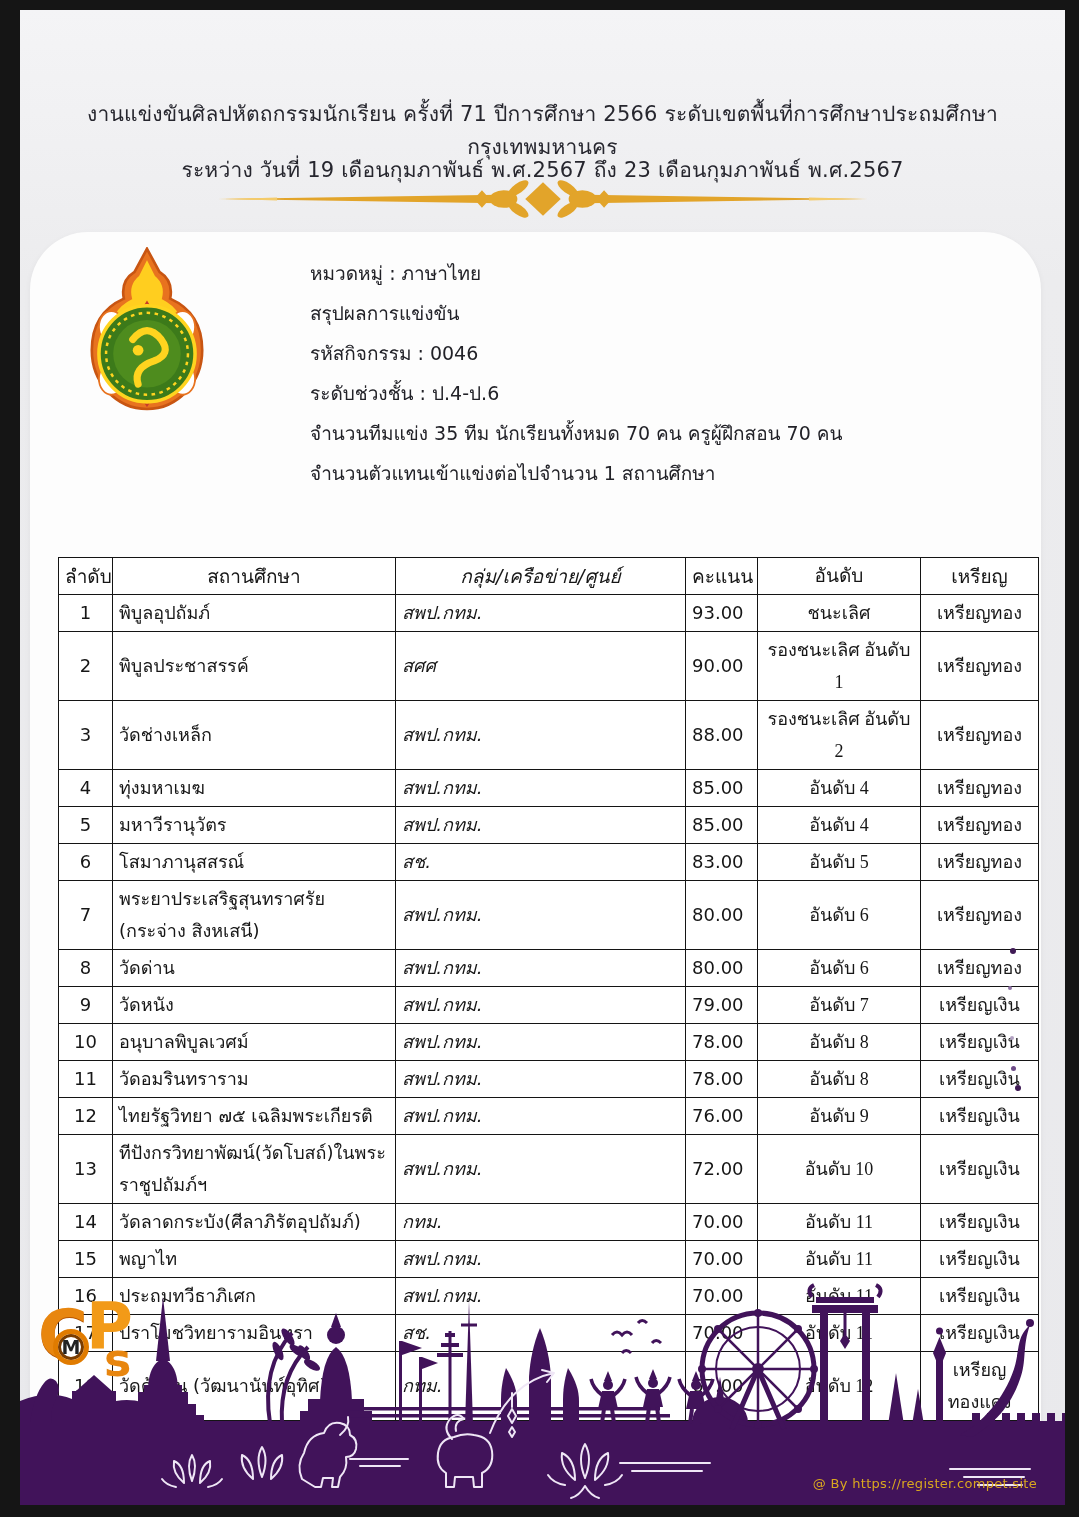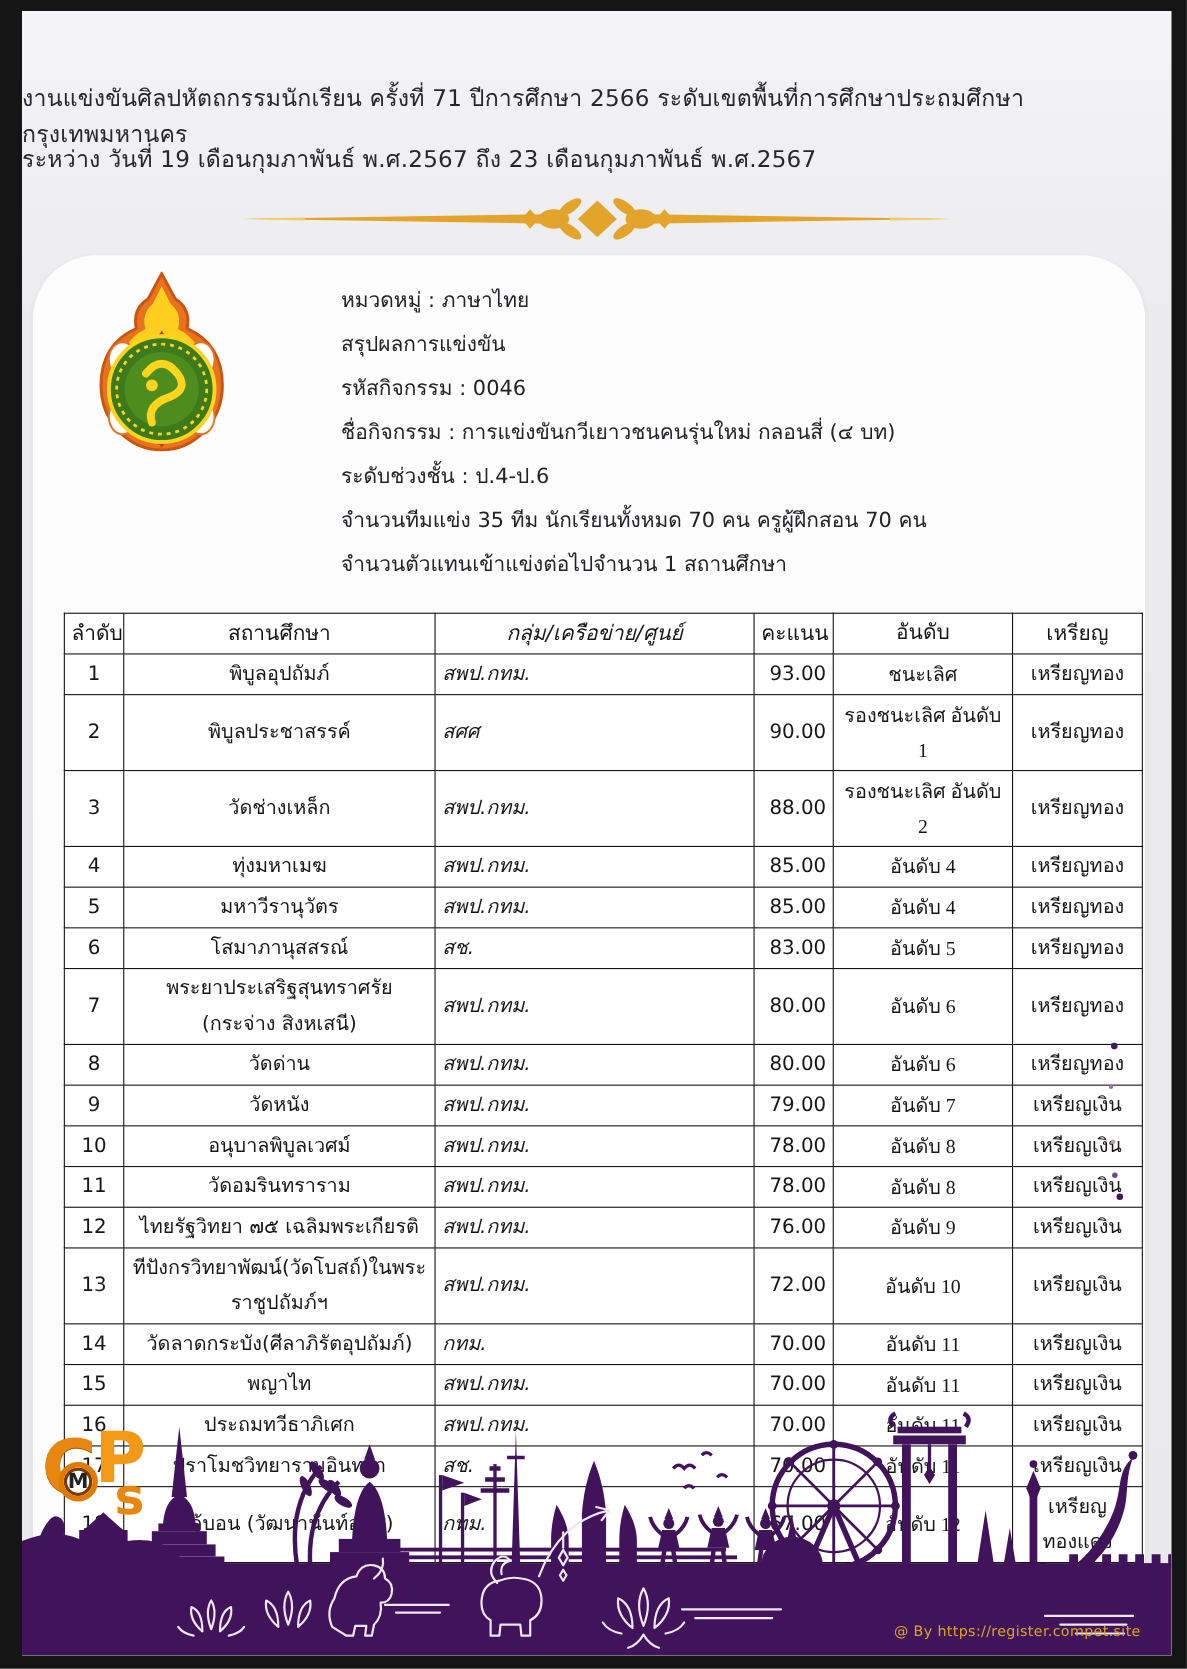--- a/index.html
+++ b/index.html
@@ -9,45 +9,45 @@
     font-family:"DejaVu Sans","Liberation Sans",sans-serif;
     position:relative;
     overflow:hidden;
   }
   .page {
     position:absolute; left:20px; top:10px;
     width:1045px; height:1495px;
     background:linear-gradient(180deg,#f4f4f6 0%,#ececee 18%,#e9e9ec 100%);
     overflow:hidden;
   }
-  .hdr { position:absolute; left:0; right:0; text-align:left;
-         font-size:21px; color:#26262e; letter-spacing:0.2px; }
+  .hdr { position:absolute; left:0; right:0; text-align:center;
+         font-size:21px; color:#26262e; letter-spacing:0.2px;margin-top:25px; }
   .hdr1 { top:62px; }
   .hdr2 { top:118px; }
   .divider { position:absolute; top:168px; left:50%; transform:translateX(-50%); }
   .card {
     position:absolute; left:10px; top:222px; width:1011px; height:1200px;
     background:#fdfdfd; border-radius:58px 58px 0 0;
     box-shadow:0 2px 6px rgba(0,0,0,0.05);
   }
   .emblem { position:absolute; left:38px; top:237px; }
   .summary { position:absolute; left:290px; top:243px; font-size:19px; color:#222228; }
   .summary .line { display:block; height:40px; line-height:40px; white-space:nowrap; }
   .results { position:absolute; left:38px; top:547px; border-collapse:collapse;
              table-layout:fixed; width:894px; background:#fff; }
   .results th, .results td {
     border:1.6px solid #141414; font-weight:400; color:#161616;
     font-size:18px; line-height:32px; padding:2px 6px; vertical-align:middle;
   }
   .results th { height:37px; font-size:19px; text-align:center; }
   .results td { height:36px; }
   .col-no     { width:54px;  text-align:center; }
-  .col-school { width:283px; text-align:center;  padding-left:9px; }
+  .col-school { width:283px; text-align:left;  padding-left:9px; }
   .col-group  { width:290px; text-align:left;  padding-left:10px;font-style:italic; }
-  .col-score  { width:72px;  text-align:right; }
+  .col-score  { width:72px;  text-align:left; }
   .col-rank   { width:163px; text-align:center;font-family:Liberation Serif, serif; }
   .col-medal  { width:118px; text-align:center; padding:2px 2px; }
   .footer { position:absolute; left:0; bottom:0; width:1045px; height:232px; }
   .credit { position:absolute; right:28px; bottom:14px; font-size:13px;
             color:#d9a71f; letter-spacing:0.3px; }
   .cps { position:absolute; left:18px; top:20px; width:120px; height:105px; font-weight:bold; }
   .cps-c { position:absolute; left:0; top:2px; font-size:68px; color:#e8860f;
            text-shadow:0 1px 0 #b55400; }
   .cps-m { position:absolute; left:15px; top:36px; width:36px; height:36px; border-radius:50%;
            background:#fff; border:5px solid #e07b00; color:#222; font-size:19px;
@@ -97,21 +97,20 @@
     <circle cx="50" cy="60" r="23" fill="none" stroke="#FFD41F" stroke-width="1.4" stroke-dasharray="2 2.5"></circle>
     <circle cx="50" cy="60" r="19" fill="#4E8C1E"></circle>
     <path d="M42,52 q8,-10 16,0 q6,8 -4,12 q-12,4 -9,13" fill="none" stroke="#FFD41F" stroke-width="4" stroke-linecap="round"></path>
     <circle cx="45" cy="58" r="3" fill="#FFD41F"></circle>
   </svg>
 
   <div class="summary">
     <span class="line">หมวดหมู่ : ภาษาไทย</span>
     <span class="line">สรุปผลการแข่งขัน</span>
     <span class="line">รหัสกิจกรรม : 0046</span>
-    <span class="line">ชื่อกิจกรรม : การแข่งขันกวีเยาวชนคนรุ่นใหม่ กลอนสี่ (๔ บท)</span>
     <span class="line">ระดับช่วงชั้น : ป.4-ป.6</span>
     <span class="line">จำนวนทีมแข่ง 35 ทีม นักเรียนทั้งหมด 70 คน ครูผู้ฝึกสอน 70 คน</span>
     <span class="line">จำนวนตัวแทนเข้าแข่งต่อไปจำนวน 1 สถานศึกษา</span>
   </div>
 
   <table class="results">
     <thead>
       <tr id="head-row">
           <th class="col-no">ลำดับ</th>
           <th class="col-school">สถานศึกษา</th>

